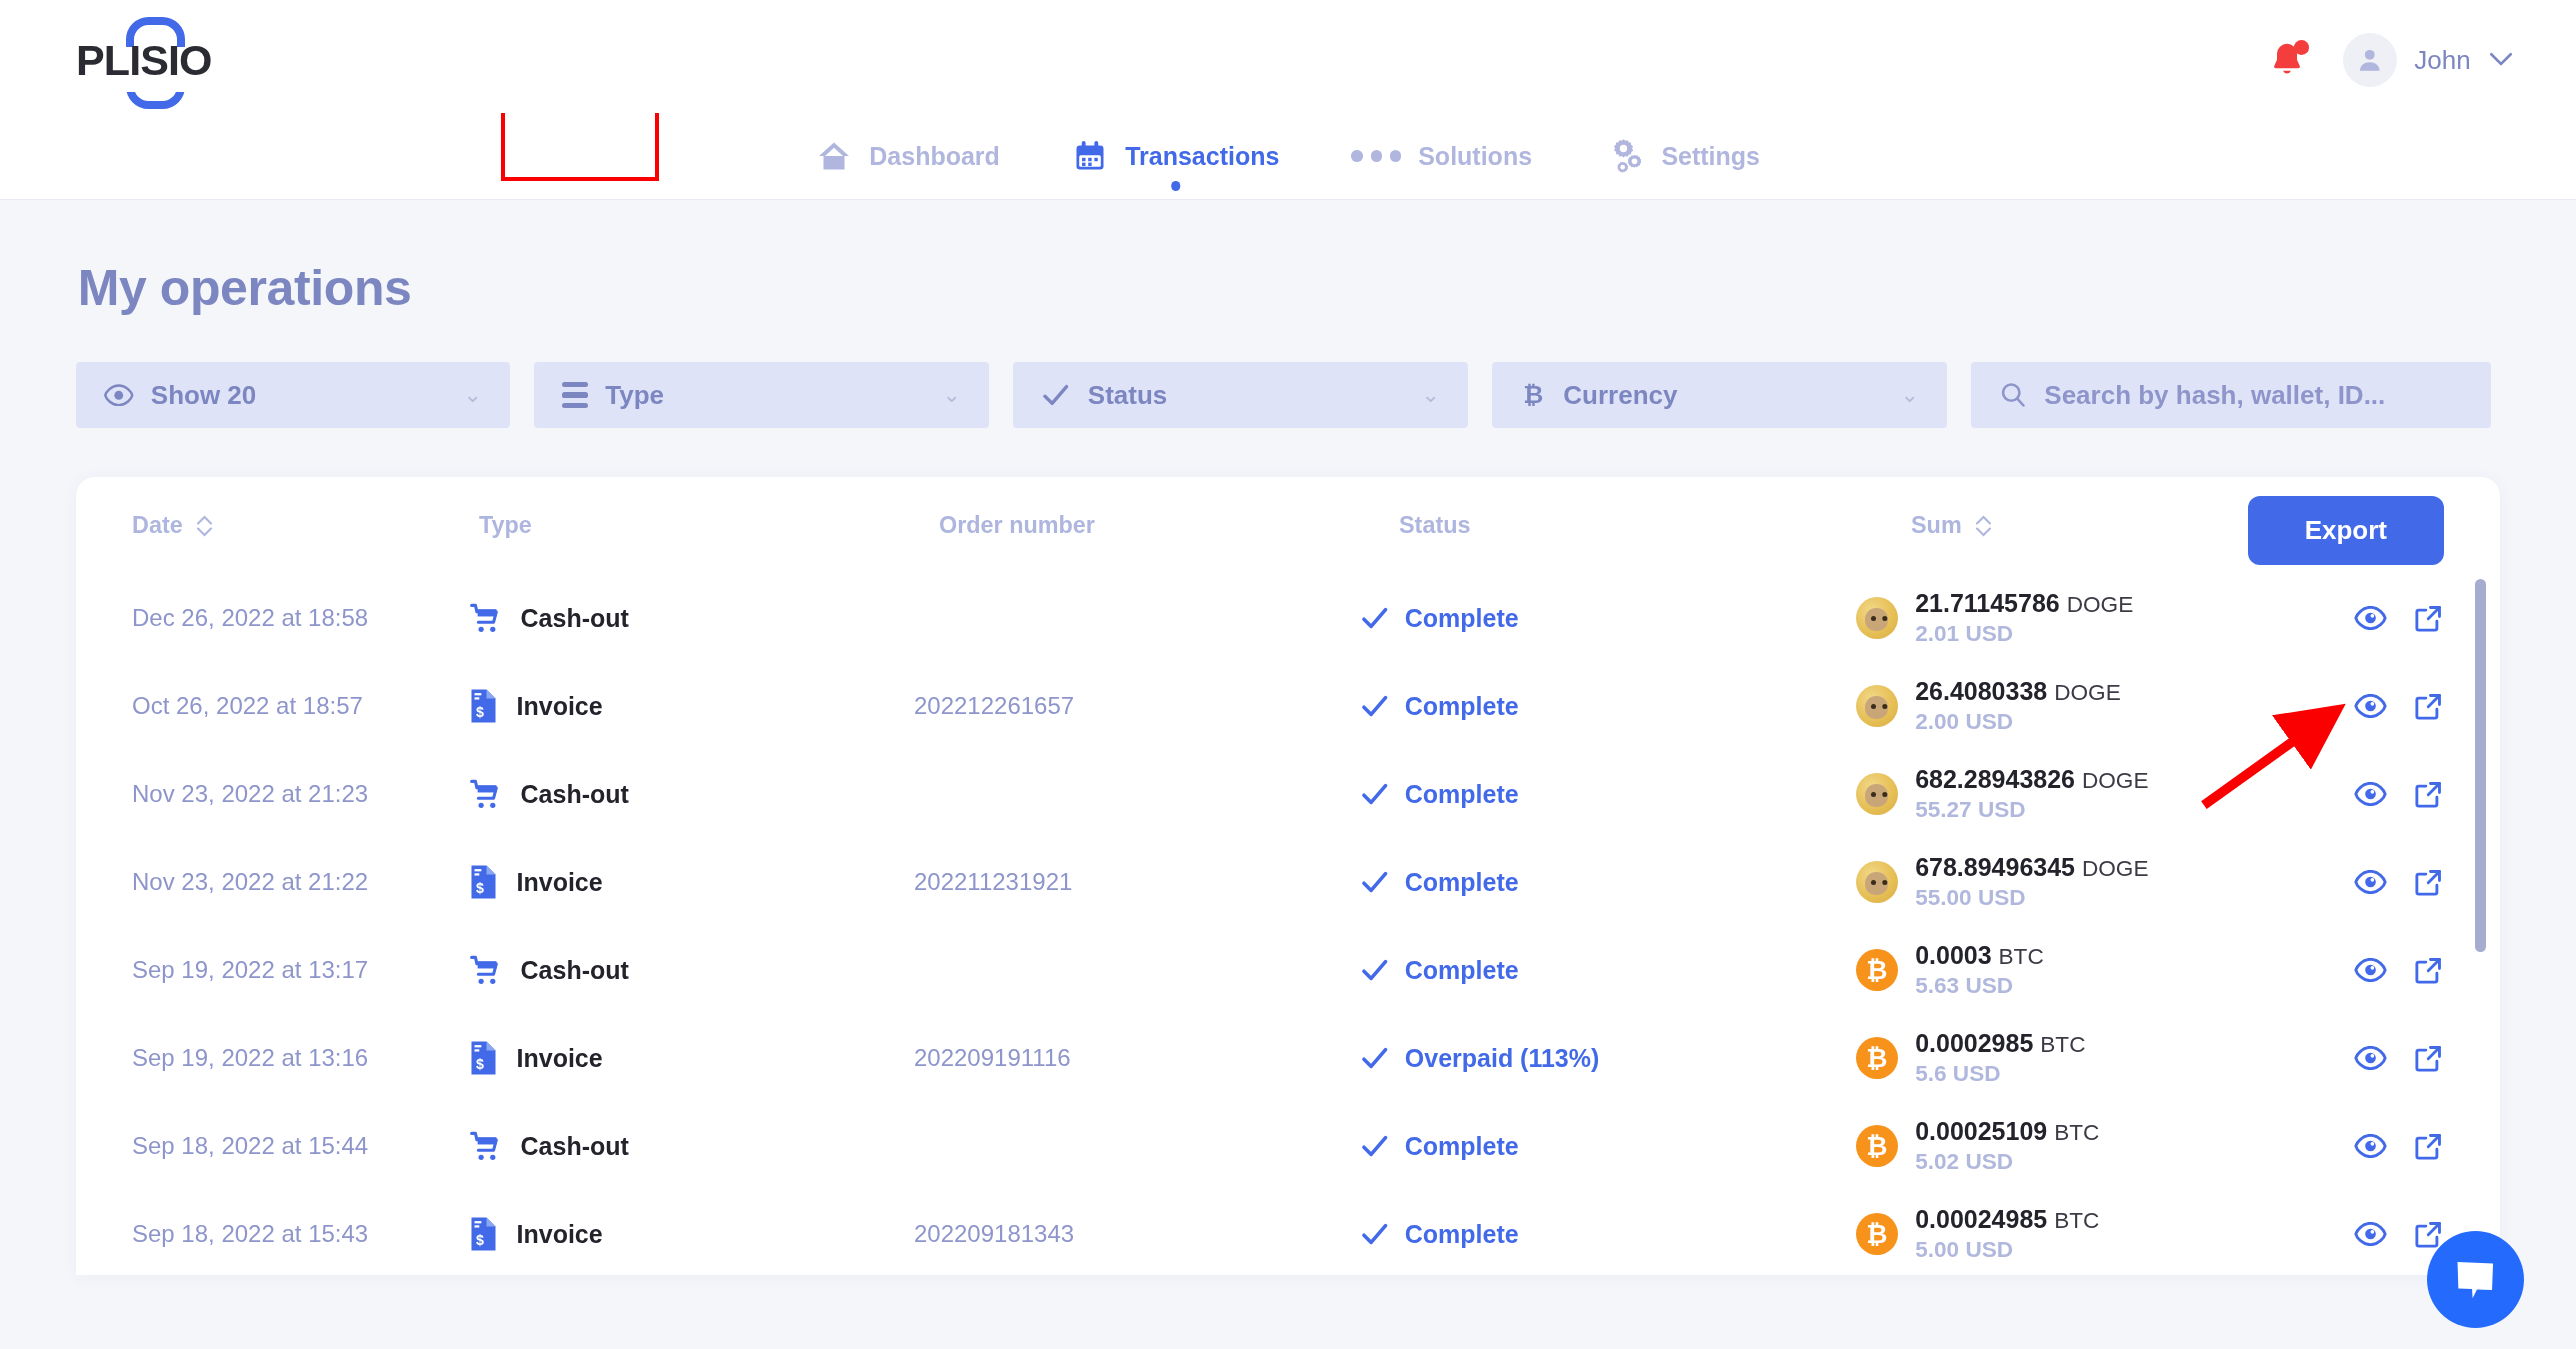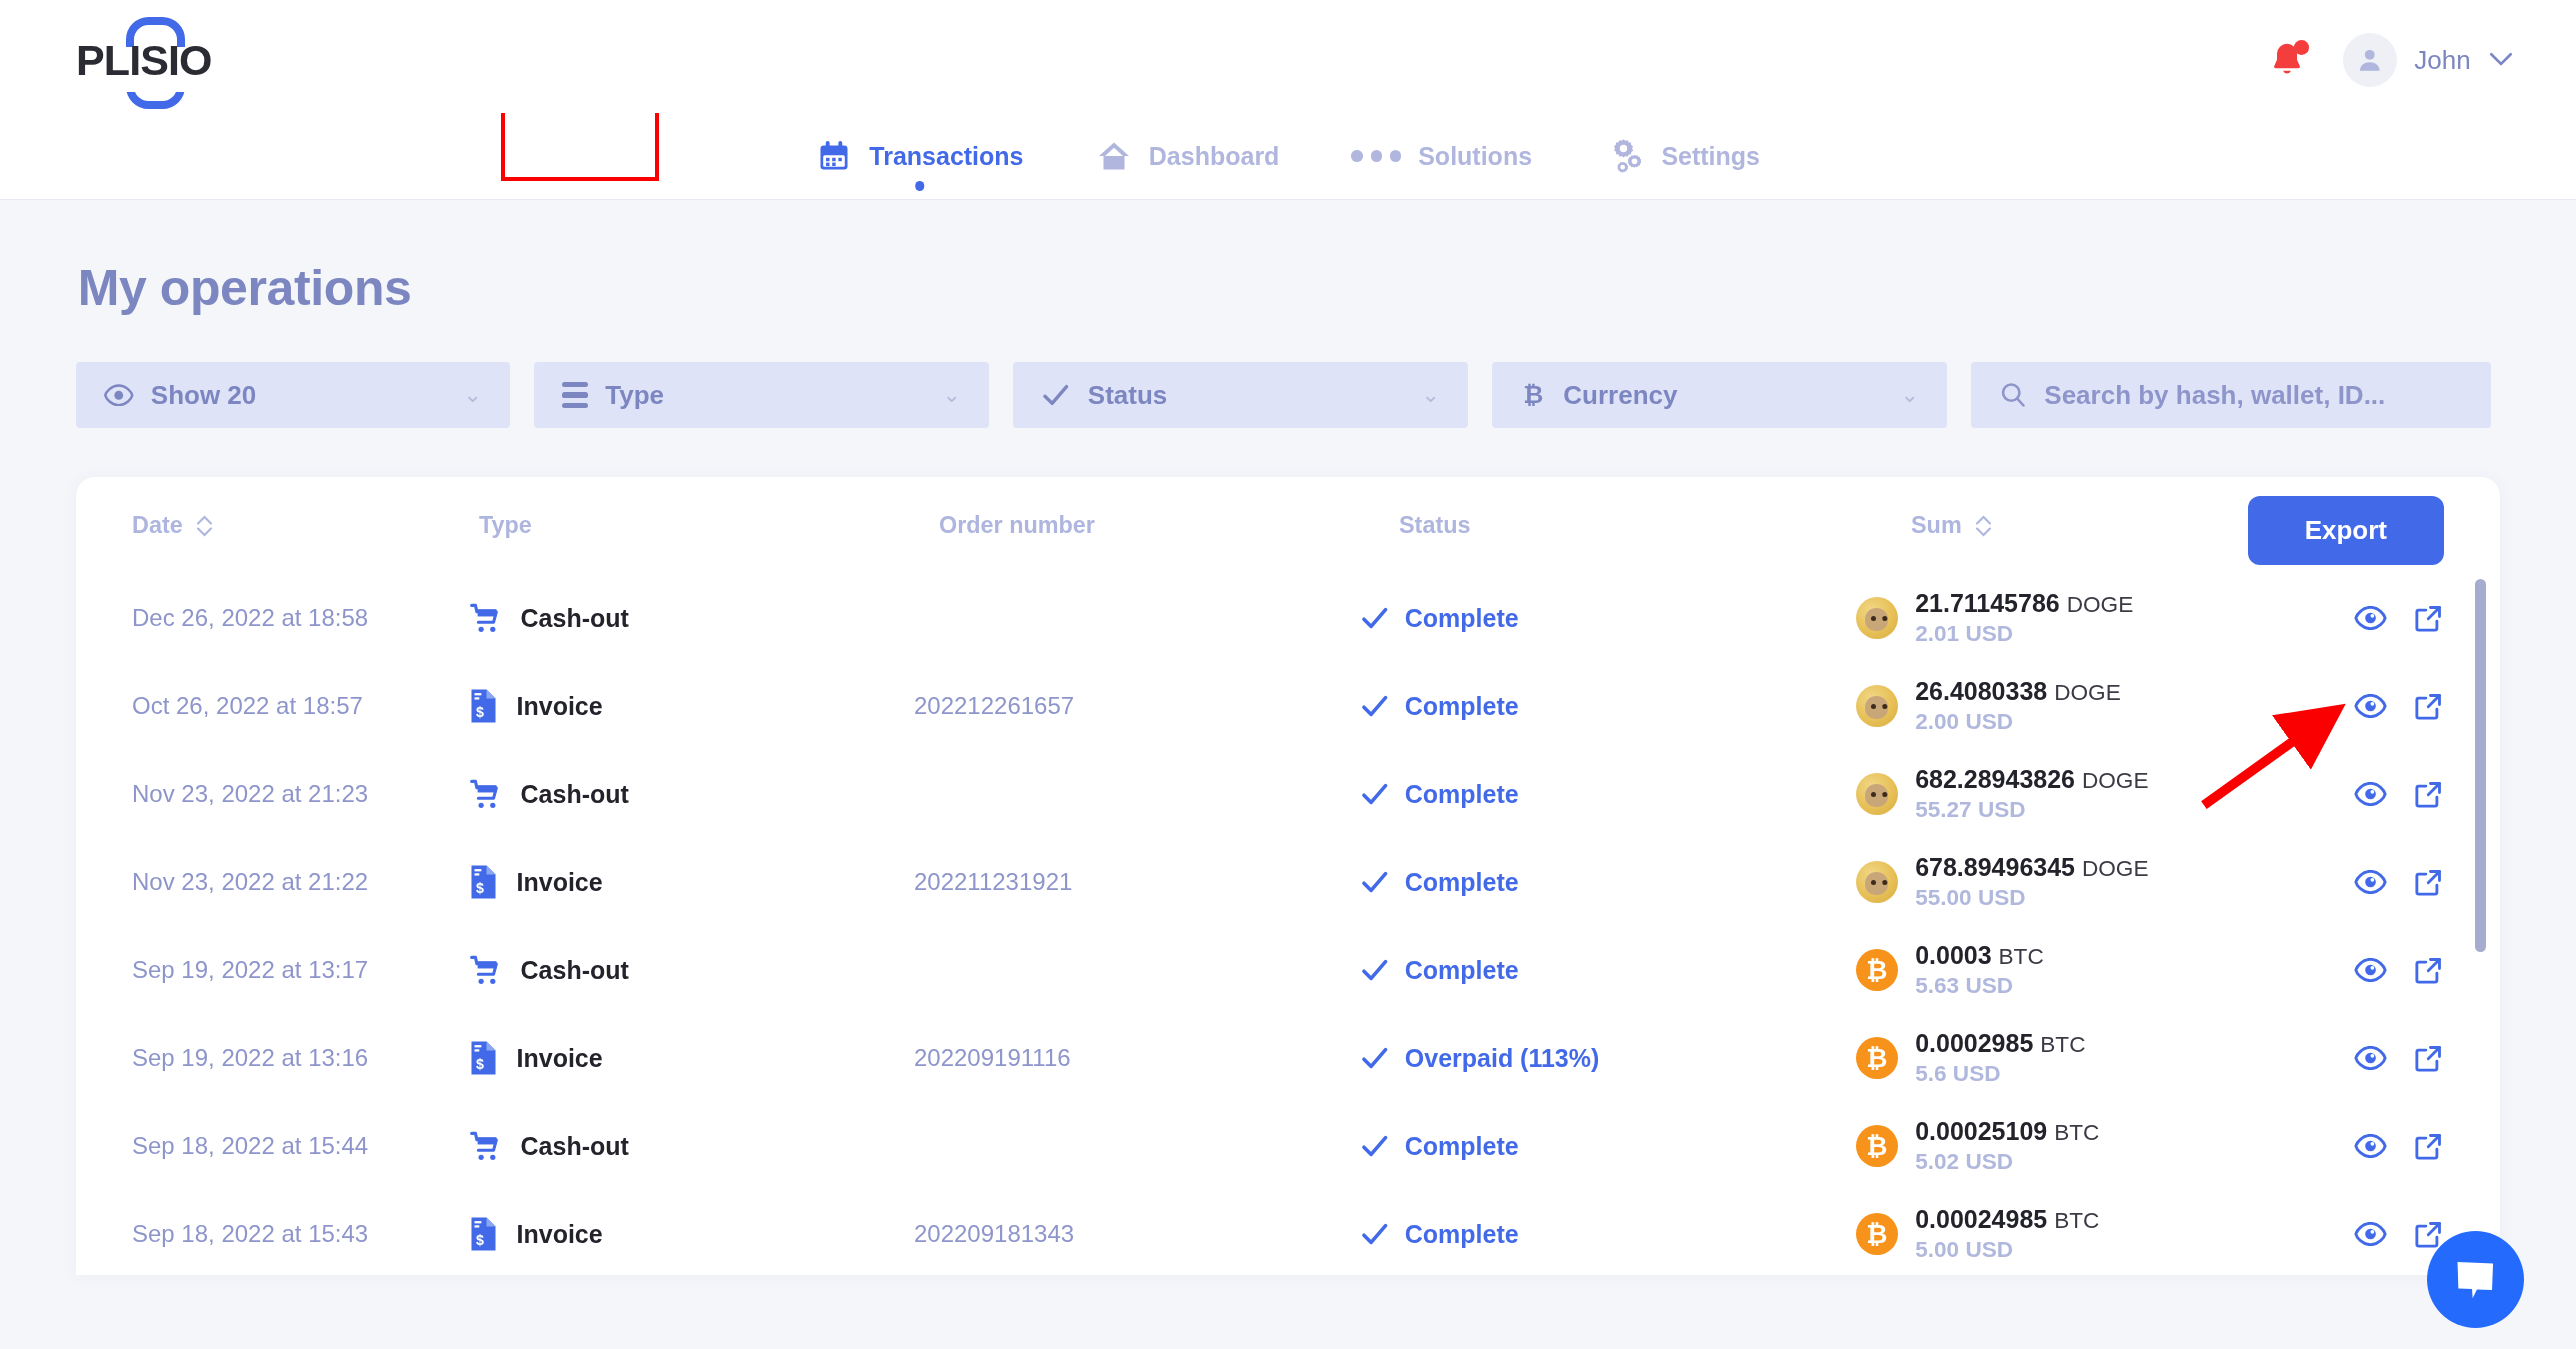--- a/index.html
+++ b/index.html
@@ -250,43 +250,43 @@
       </div>
       <span class="user-name">John</span>
       <svg class="user-caret" width="26" height="17.3" viewBox="0 0 24 16">
         <path d="M3 3 L12 12 L21 3" stroke="#7c86c0" stroke-width="2.4" fill="none" stroke-linecap="round"></path>
       </svg>
     </div>
   </div>
 </div>
 
 <div class="nav">
+
+  <div class="nav-item">
+    <svg width="36" height="36" viewBox="0 0 24 24">
+      <path d="M12 3 L22 12 h-3 v9 h-14 v-9 H2 Z" fill="#b0b6dd"></path>
+      <path d="M12 6.5 L18 12 h-12 Z" fill="#ffffff"></path>
+    </svg>
+    <span class="nav-label">Dashboard</span>
+  </div>
 
   <div class="nav-item active">
     <svg width="36" height="36" viewBox="0 0 24 24">
       <rect x="3" y="5" width="18" height="16" rx="2.2" fill="#4169e8"></rect>
       <rect x="4.8" y="11.5" width="14.4" height="7.6" rx="1" fill="#ffffff"></rect>
       <rect x="6.5" y="2" width="2.6" height="6" rx="1.3" fill="#4169e8"></rect>
       <rect x="14.9" y="2" width="2.6" height="6" rx="1.3" fill="#4169e8"></rect>
       <rect x="6.7" y="13.2" width="2.3" height="2.3" fill="#4169e8"></rect>
       <rect x="10.8" y="13.2" width="2.3" height="2.3" fill="#4169e8"></rect>
       <rect x="14.9" y="13.2" width="2.3" height="2.3" fill="#4169e8"></rect>
       <rect x="6.7" y="16.4" width="2.3" height="2.3" fill="#4169e8"></rect>
       <rect x="10.8" y="16.4" width="2.3" height="2.3" fill="#4169e8"></rect>
     </svg>
     <span class="nav-label">Transactions</span>
     <div class="nav-dot"></div>
-  </div>
-
-  <div class="nav-item">
-    <svg width="36" height="36" viewBox="0 0 24 24">
-      <path d="M12 3 L22 12 h-3 v9 h-14 v-9 H2 Z" fill="#b0b6dd"></path>
-      <path d="M12 6.5 L18 12 h-12 Z" fill="#ffffff"></path>
-    </svg>
-    <span class="nav-label">Dashboard</span>
   </div>
 
 
   <div class="nav-item">
     <span class="dots-icon">
       <span></span>
         <span></span>
         <span></span>
     </span>
     <span class="nav-label">Solutions</span>

